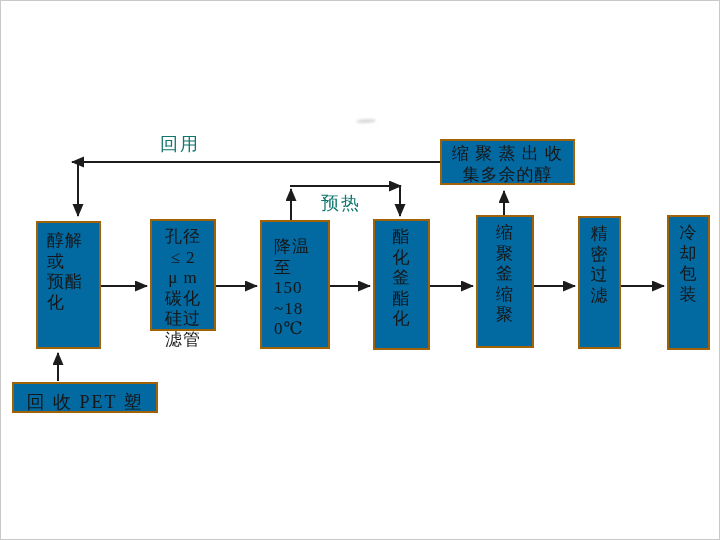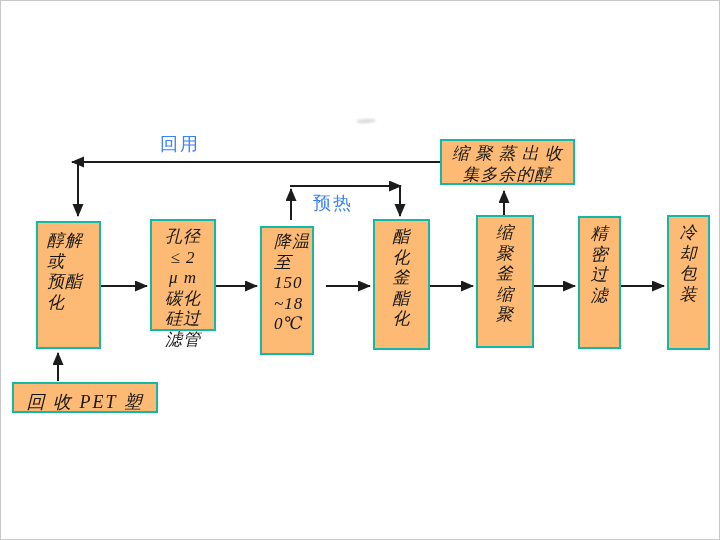--- a/index.html
+++ b/index.html
@@ -9,54 +9,53 @@
     background:#ffffff;
     border:1px solid #c9c9c9;
     box-sizing:border-box;
     overflow:hidden;
     font-family:"Liberation Serif","DejaVu Serif",serif;
     color:#161616;
   }
   .arrow-layer{position:absolute;left:0;top:0;width:720px;height:540px;pointer-events:none;}
   .box{
     position:absolute;
-    border:2px solid #14b8a6;
-    background:#fdba74;
+    border:2px solid #a16207;
+    background:#0369a1;
     box-sizing:border-box;
-    font-style:italic;
   }
   .txt{
     display:block;
     white-space:pre-line;
     font-size:17px;
     line-height:20.5px;
     letter-spacing:1px;
   }
   .txt-left{text-align:left;}
   .txt-center{text-align:center;}
   
   #box-alcoholysis      {left:35px;  top:220px; width:65px;  height:128px; padding:8px 0 0 9px;}
   #box-filter-tube      {left:149px; top:218px; width:66px;  height:112px; padding:6px 0 0 0;}
-  #box-cool-down        {left:259px; top:219px; width:54px;  height:129px; padding:4px 0 0 12px;margin-top:6px;}
+  #box-cool-down        {left:259px; top:219px; width:70px;  height:129px; padding:15px 0 0 12px;}
   #box-esterification   {left:372px; top:218px; width:57px;  height:131px; padding:6px 0 0 0;}
   #box-polycondensation {left:475px; top:214px; width:58px;  height:133px; padding:6px 0 0 0;}
   #box-fine-filtration  {left:577px; top:215px; width:43px;  height:133px; padding:6px 0 0 0;}
   #box-cooling-packaging{left:666px; top:214px; width:43px;  height:135px; padding:6px 0 0 0;}
   #box-alcohol-recovery {left:439px; top:138px; width:135px; height:46px;  padding:2px 0 0 0;}
   #box-alcohol-recovery .txt{line-height:21px;font-size:17px;}
   #box-recycled-pet     {left:11px;  top:381px; width:146px; height:31px;  display:flex;align-items:flex-end;justify-content:center;}
   #box-recycled-pet .txt{font-size:18px;line-height:18px;letter-spacing:2px;}
   .float-label{
     position:absolute;
     font-size:18px;
     letter-spacing:2px;
-    color:#3b82f6;
+    color:#0f766e;
   }
   #label-reuse  {left:159px; top:131px;}
-  #label-preheat{left:312px; top:190px;}
+  #label-preheat{left:320px; top:190px;}
   .scan-artifact{
     position:absolute;
     left:355px; top:118px;
     width:20px; height:4px;
     background:#bdbdbd;
     border-radius:50%;
     opacity:0.55;
     filter:blur(1px);
     transform:rotate(-3deg);
   }

